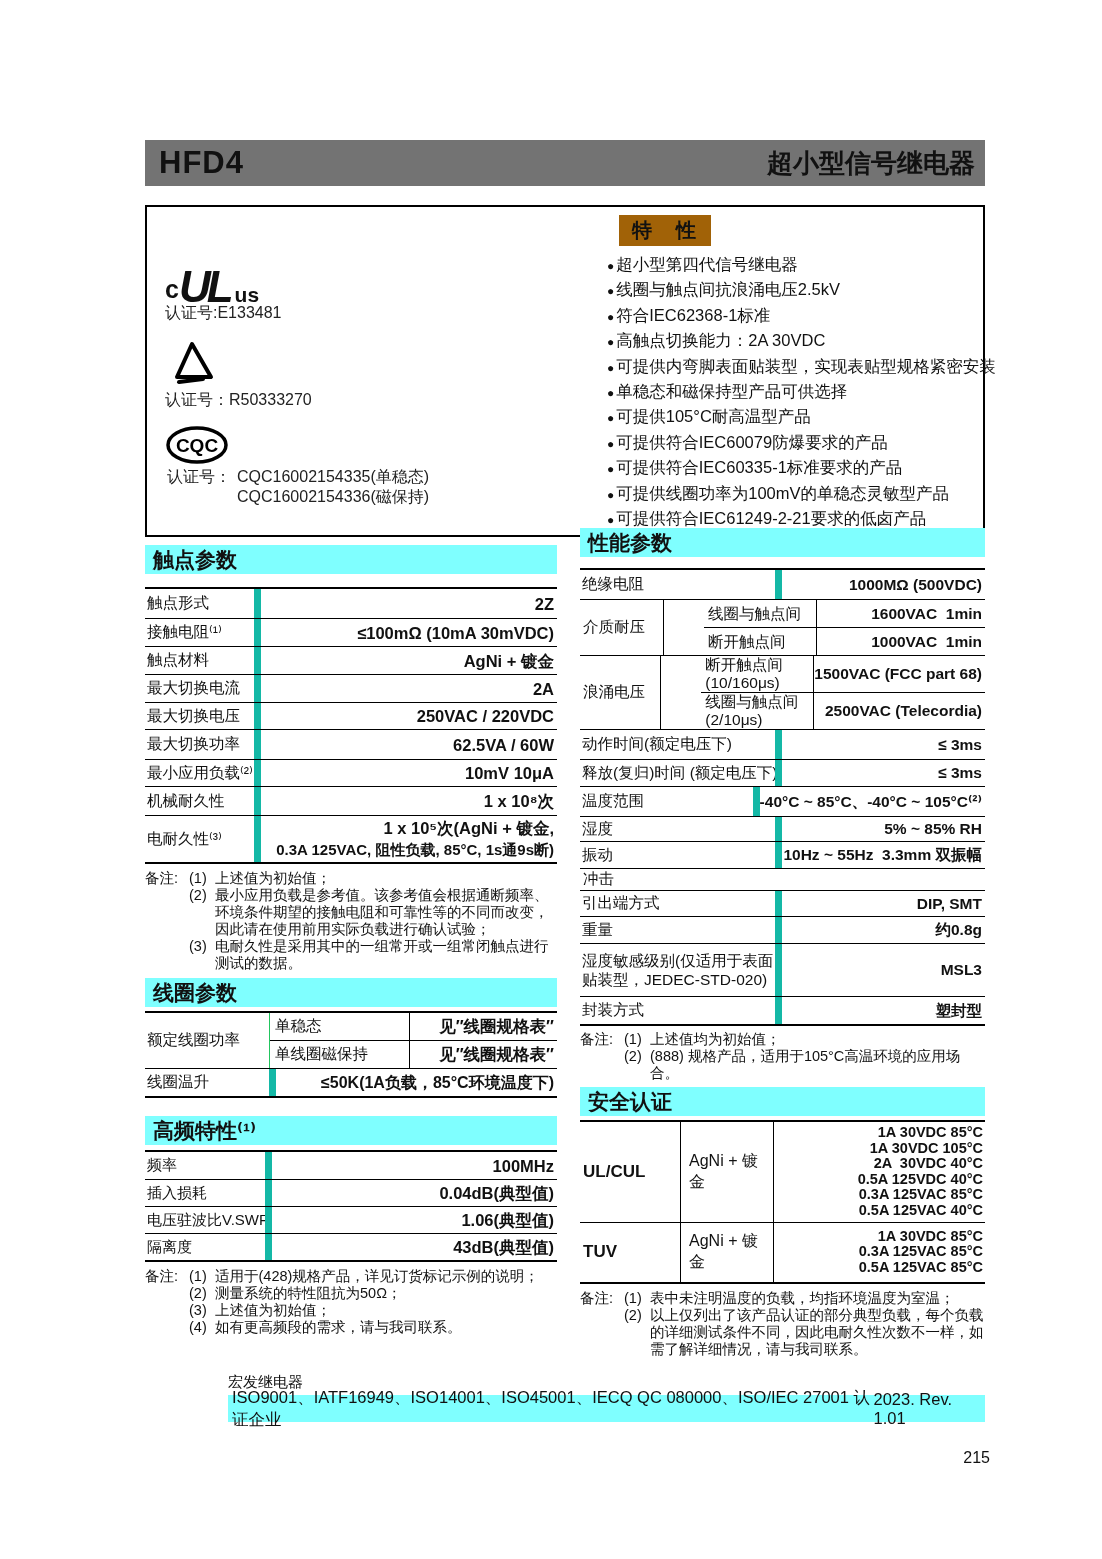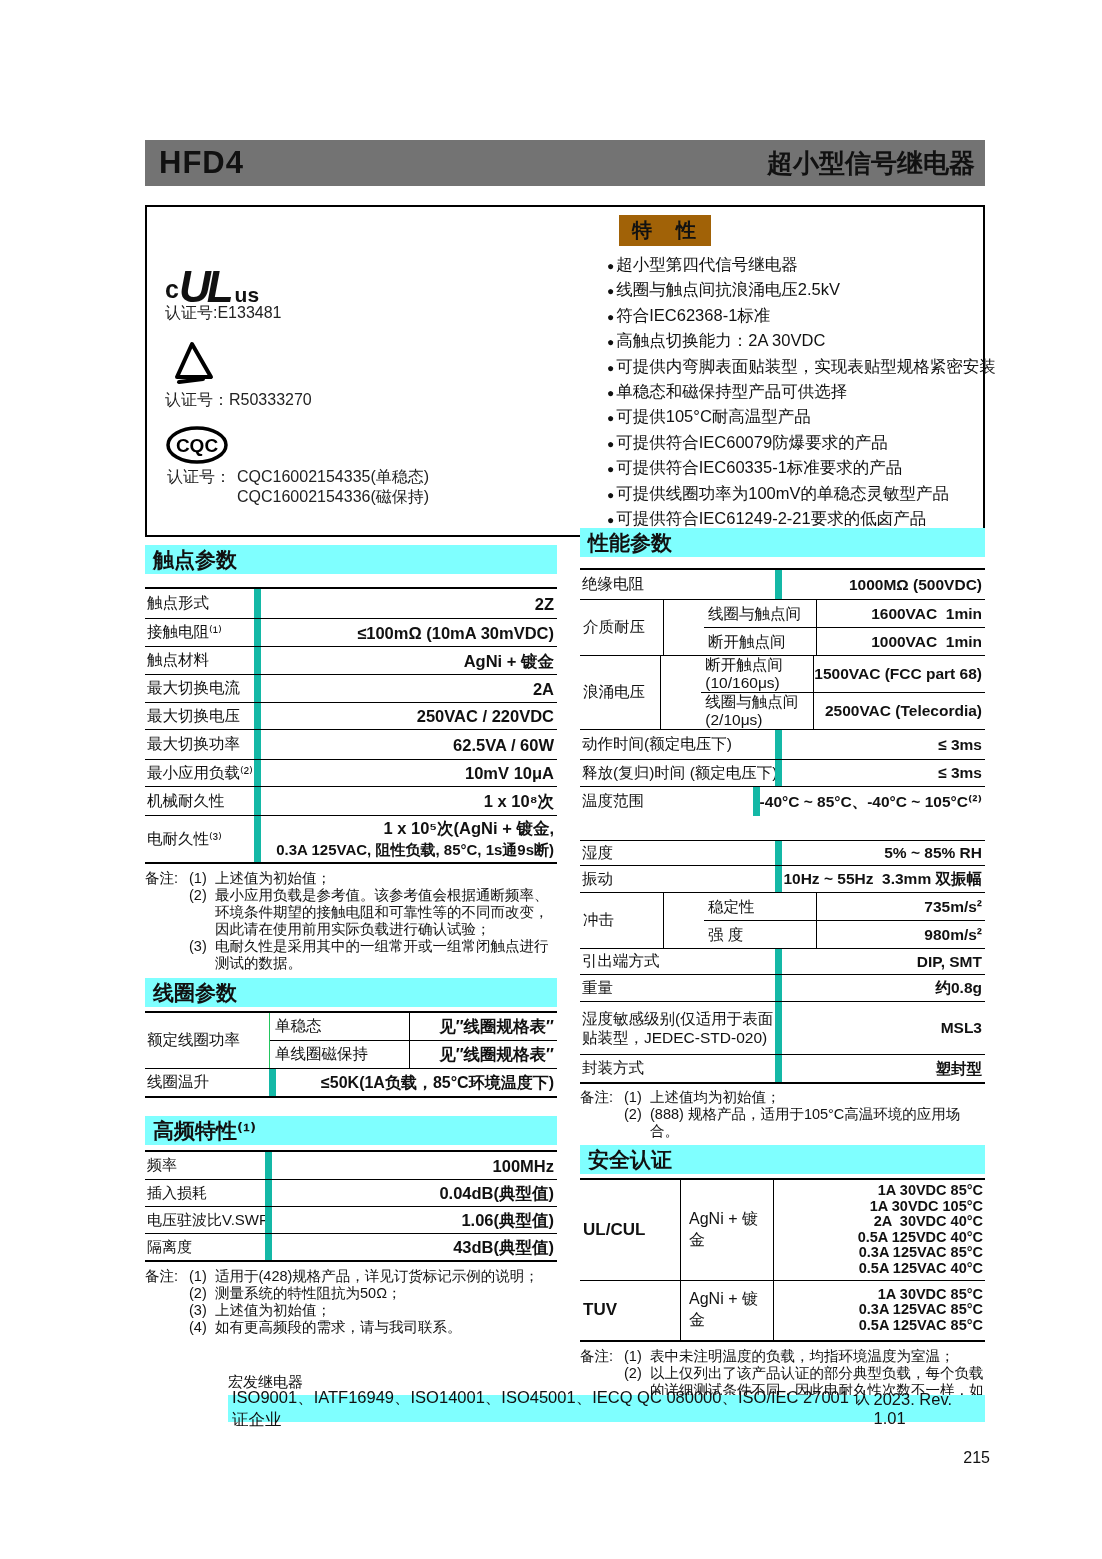--- a/index.html
+++ b/index.html
@@ -46,21 +46,21 @@
   .tbl{border-top:2px solid #000;border-bottom:2px solid #000;font-size:16.5px;}
   .row{display:flex;align-items:center;}
   .row + .row, .grp + .row, .row + .grp, .grp + .grp{border-top:1px solid #000;}
 
   .lbl{white-space:nowrap;padding-left:2px;font-size:15.5px;}
   .val{flex:1;display:flex;flex-direction:column;justify-content:center;align-items:flex-end;
        align-self:stretch;border-left:7px solid #14b8a6;font-weight:700;padding-right:3px;
        white-space:pre;line-height:22px;}
 
   .c-lbl{width:107px;}
-  .mh24{min-height:24px;margin-top:24px;} .mh25{min-height:25px;} .mh26{min-height:26px;} .mh27{min-height:27px;}
+  .mh24{min-height:24px;} .mh25{min-height:25px;} .mh26{min-height:26px;} .mh27{min-height:27px;}
   .mh28{min-height:28px;} .mh29{min-height:29px;} .mh38{min-height:38px;} .mh46{min-height:46px;}
   .mh52{min-height:52px;} .mh93{min-height:93px;} .mh59{min-height:59px;}
   .sm{font-size:15px;}
   .val .sm2{font-size:15px;}
 
   
   .notes{display:flex;margin-top:6px;font-size:14.5px;line-height:17px;}
   .notes-lbl{width:44px;flex:none;}
   .note{display:flex;}
   .n-num{width:26px;flex:none;}
@@ -389,30 +389,20 @@
         <div class="lbl p-lbl">湿度</div>
         <div class="val pval"><div>5% ~ 85% RH</div></div>
       </div>
       <div class="row mh26">
         <div class="lbl p-lbl">振动</div>
         <div class="val pval sm"><div>10Hz ~ 55Hz  3.3mm 双振幅</div></div>
       </div>
 
       <div class="grp">
         <div class="g-lblP">冲击</div>
-        <div class="g-bodyP">
-          <div class="g-rowP">
-            <div class="g-subP">稳定性</div>
-            <div class="g-valP"><span>735m/s²</span></div>
-          </div>
-          <div class="g-rowP">
-            <div class="g-subP">强 度</div>
-            <div class="g-valP"><span>980m/s²</span></div>
-          </div>
-        </div>
       </div>
 
       <div class="row mh25">
         <div class="lbl p-lbl">引出端方式</div>
         <div class="val pval"><div>DIP, SMT</div></div>
       </div>
       <div class="row mh26">
         <div class="lbl p-lbl">重量</div>
         <div class="val pval"><div>约0.8g</div></div>
       </div>

